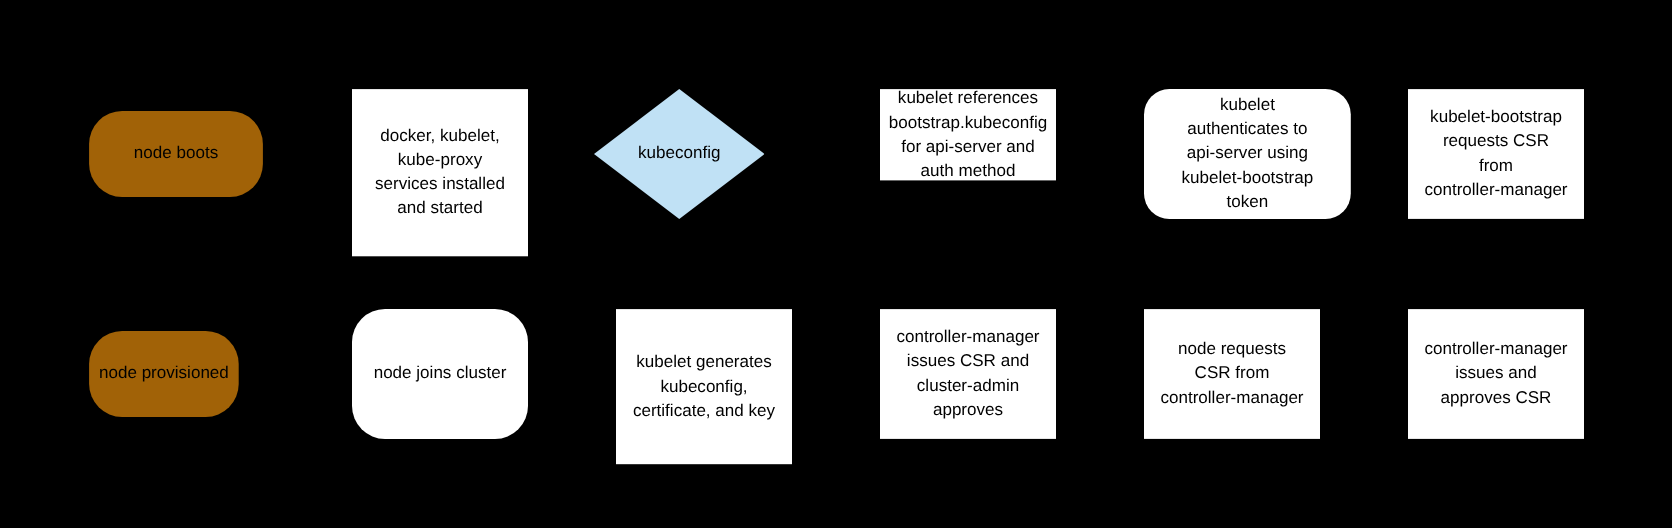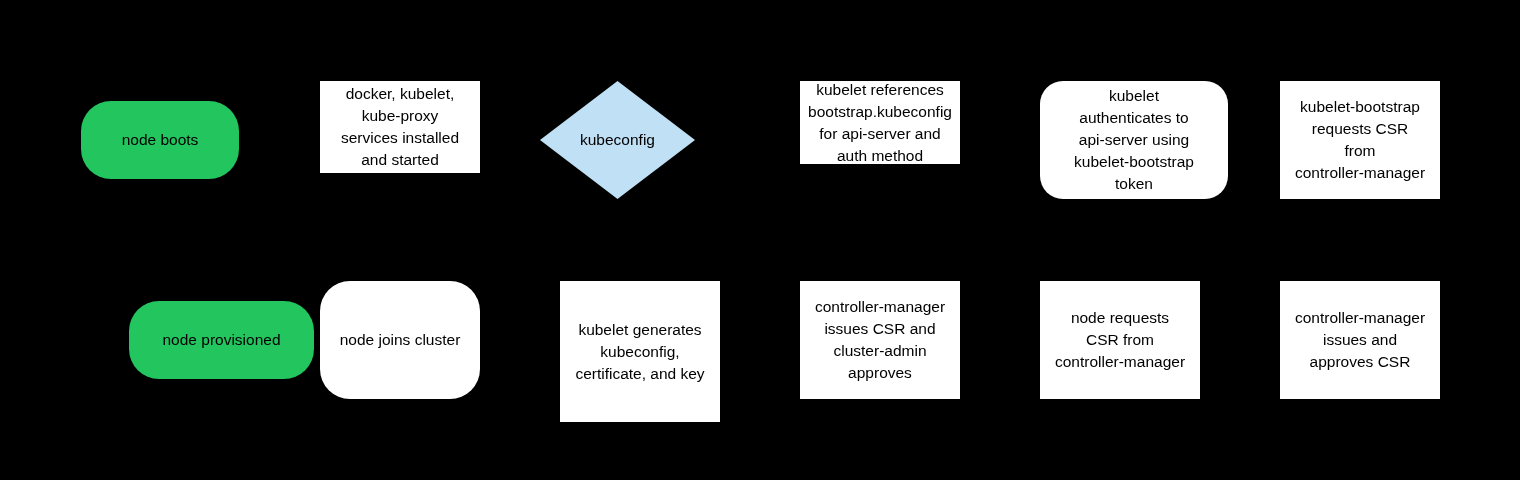--- a/index.html
+++ b/index.html
@@ -26,21 +26,21 @@
   .node .txt{
     white-space:pre-line;
     display:block;
     width:100%;
   }
   
   .rect{background:#ffffff;}
 
   
   .pill{
-    background:#22c55e;
+    background:#a16207;
     border-radius:30px;
   }
 
   
   .diamond{
     background:transparent;
   }
   .diamond .dshape{
     position:absolute;
     left:0;top:0;
@@ -55,21 +55,21 @@
 </style>
 </head>
 <body>
 
 <div id="canvas">
 
   <div class="node pill" style="left:81px;top:101px;width:158px;height:78px;">
     <span class="txt">node boots</span>
   </div>
 
-  <div class="node rect" style="left:320px;top:81px;width:160px;height:92px;">
+  <div class="node rect" style="left:320px;top:81px;width:160px;height:152px;">
     <span class="txt">docker, kubelet,
 kube-proxy
 services installed
 and started</span>
   </div>
 
   <div class="node diamond" style="left:540px;top:81px;width:155px;height:118px;">
     <svg class="dshape" viewBox="0 0 155 118" preserveAspectRatio="none">
       <polygon points="77.5,0 155,59 77.5,118 0,59" fill="#c0e1f5"></polygon>
     </svg>
@@ -91,21 +91,21 @@
 token</span>
   </div>
 
   <div class="node rect" style="left:1280px;top:81px;width:160px;height:118px;">
     <span class="txt">kubelet-bootstrap
 requests CSR
 from
 controller-manager</span>
   </div>
 
-  <div class="node pill" style="left:81px;top:301px;width:185px;height:78px;margin-left:48px;">
+  <div class="node pill" style="left:81px;top:301px;width:136px;height:78px;">
     <span class="txt">node provisioned</span>
   </div>
 
   <div class="node rect" style="left:320px;top:281px;width:160px;height:118px;border-radius:30px;">
     <span class="txt">node joins cluster</span>
   </div>
 
   <div class="node rect" style="left:560px;top:281px;width:160px;height:141px;">
     <span class="txt">kubelet generates
 kubeconfig,

